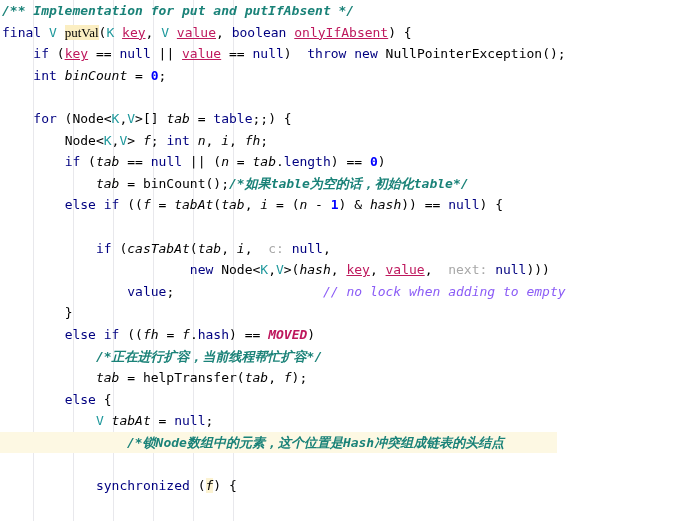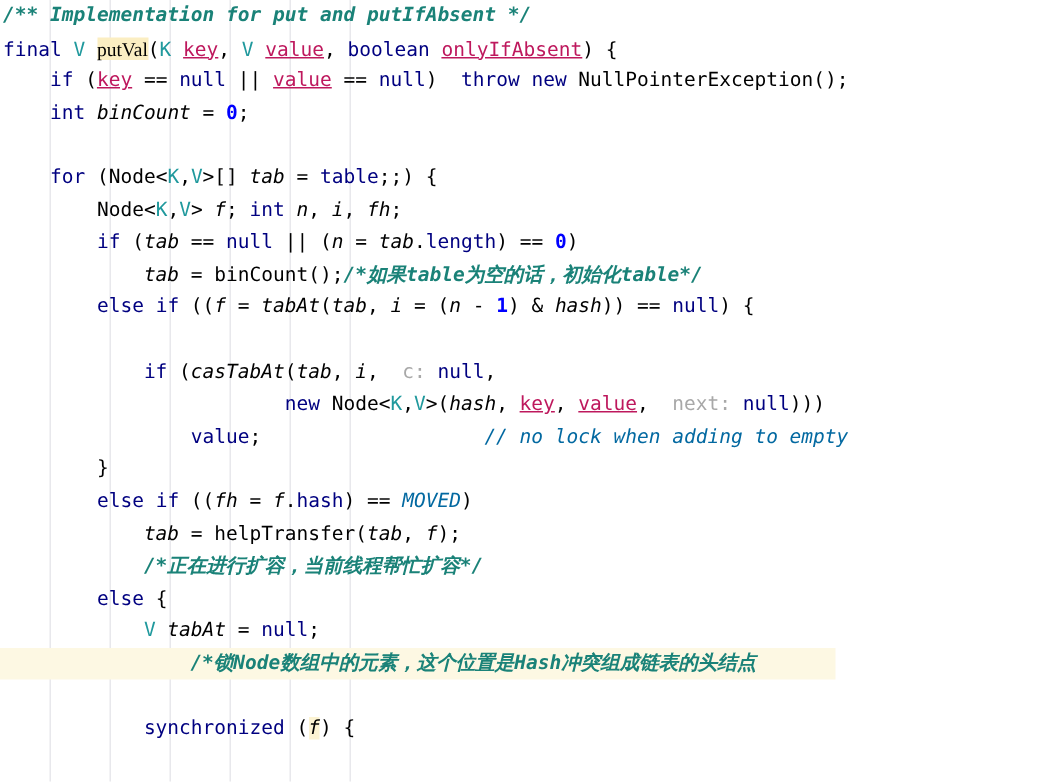--- a/index.html
+++ b/index.html
@@ -57,25 +57,25 @@
     background: #fdf8e3;
     padding-left: 33px;
   }
 
   
   .kw   { color: #000080; font-weight: normal; }            
   .typ  { color: #20999d; }                                
   .cls  { color: #000000; }                                
   .plain{ color: #000000; }
   .num  { color: #0000ff; font-weight: bold; }
-  .fld  { color: #0369a1; font-style: italic; font-weight: normal; } 
+  .fld  { color: #be185d; font-style: italic; font-weight: bold; } 
   .loc  { color: #000000; font-style: italic; }            
   .prm  { color: #be185d; text-decoration: underline; }    
   .cmt  { color: #1a8278; font-weight: bold; font-style: italic; } 
-  .cmt2 { color: #0369a1; font-style: italic; }            
+  .cmt2 { color: #8b5cf6; font-style: italic; }            
   .hint { color: #a8a8a8; }                                
   .mark { background: #fbeec2; }                           
   .markf{ background: #fcf3d2; }                           
   .mth  { color: #000000; font-family: Liberation Serif, serif; }
 </style>
 </head>
 <body>
 
 <div id="editor">
   <div class="guides">
@@ -96,22 +96,22 @@
       <div class="line"><span class="plain">        </span><span class="cls">Node</span><span class="plain">&lt;</span><span class="typ">K</span><span class="plain">,</span><span class="typ">V</span><span class="plain">&gt; </span><span class="loc">f</span><span class="plain">; </span><span class="kw">int</span><span class="plain"> </span><span class="loc">n</span><span class="plain">, </span><span class="loc">i</span><span class="plain">, </span><span class="loc">fh</span><span class="plain">;</span></div>
       <div class="line"><span class="plain">        </span><span class="kw">if</span><span class="plain"> (</span><span class="loc">tab</span><span class="plain"> == </span><span class="kw">null</span><span class="plain"> || (</span><span class="loc">n</span><span class="plain"> = </span><span class="loc">tab</span><span class="plain">.</span><span class="kw">length</span><span class="plain">) == </span><span class="num">0</span><span class="plain">)</span></div>
       <div class="line"><span class="plain">            </span><span class="loc">tab</span><span class="plain"> = binCount();</span><span class="cmt">/*如果table为空的话，初始化table*/</span></div>
       <div class="line"><span class="plain">        </span><span class="kw">else</span><span class="plain"> </span><span class="kw">if</span><span class="plain"> ((</span><span class="loc">f</span><span class="plain"> = </span><span class="loc">tabAt</span><span class="plain">(</span><span class="loc">tab</span><span class="plain">, </span><span class="loc">i</span><span class="plain"> = (</span><span class="loc">n</span><span class="plain"> - </span><span class="num">1</span><span class="plain">) &amp; </span><span class="loc">hash</span><span class="plain">)) == </span><span class="kw">null</span><span class="plain">) {</span></div>
       <div class="line"><span class="plain">            </span></div>
       <div class="line"><span class="plain">            </span><span class="kw">if</span><span class="plain"> (</span><span class="loc">casTabAt</span><span class="plain">(</span><span class="loc">tab</span><span class="plain">, </span><span class="loc">i</span><span class="plain">,  </span><span class="hint">c:</span><span class="plain"> </span><span class="kw">null</span><span class="plain">,</span></div>
       <div class="line"><span class="plain">                        </span><span class="kw">new</span><span class="plain"> </span><span class="cls">Node</span><span class="plain">&lt;</span><span class="typ">K</span><span class="plain">,</span><span class="typ">V</span><span class="plain">&gt;(</span><span class="loc">hash</span><span class="plain">, </span><span class="prm">key</span><span class="plain">, </span><span class="prm">value</span><span class="plain">,  </span><span class="hint">next:</span><span class="plain"> </span><span class="kw">null</span><span class="plain">)))</span></div>
       <div class="line"><span class="plain">                </span><span class="kw">value</span><span class="plain">;</span><span class="plain">                   </span><span class="cmt2">// no lock when adding to empty</span></div>
       <div class="line"><span class="plain">        </span><span class="plain">}</span></div>
       <div class="line"><span class="plain">        </span><span class="kw">else</span><span class="plain"> </span><span class="kw">if</span><span class="plain"> ((</span><span class="loc">fh</span><span class="plain"> = </span><span class="loc">f</span><span class="plain">.</span><span class="kw">hash</span><span class="plain">) == </span><span class="fld">MOVED</span><span class="plain">)</span></div>
+      <div class="line"><span class="plain">            </span><span class="cmt">/*正在进行扩容，当前线程帮忙扩容*/</span></div>
       <div class="line"><span class="plain">            </span><span class="loc">tab</span><span class="plain"> = helpTransfer(</span><span class="loc">tab</span><span class="plain">, </span><span class="loc">f</span><span class="plain">);</span></div>
-      <div class="line"><span class="plain">            </span><span class="cmt">/*正在进行扩容，当前线程帮忙扩容*/</span></div>
       <div class="line"><span class="plain">        </span><span class="kw">else</span><span class="plain"> {</span></div>
       <div class="line"><span class="plain">            </span><span class="typ">V</span><span class="plain"> </span><span class="loc">tabAt</span><span class="plain"> = </span><span class="kw">null</span><span class="plain">;</span></div>
       <div class="line hl"><span class="plain">            </span><span class="cmt">/*锁Node数组中的元素，这个位置是Hash冲突组成链表的头结点</span></div>
       <div class="line"><span class="plain">            </span></div>
       <div class="line"><span class="plain">            </span><span class="kw">synchronized</span><span class="plain"> (</span><span class="loc markf">f</span><span class="plain">) {</span></div>
       <div class="line"></div>
     </div>
 </div>
 
 </body></html>

